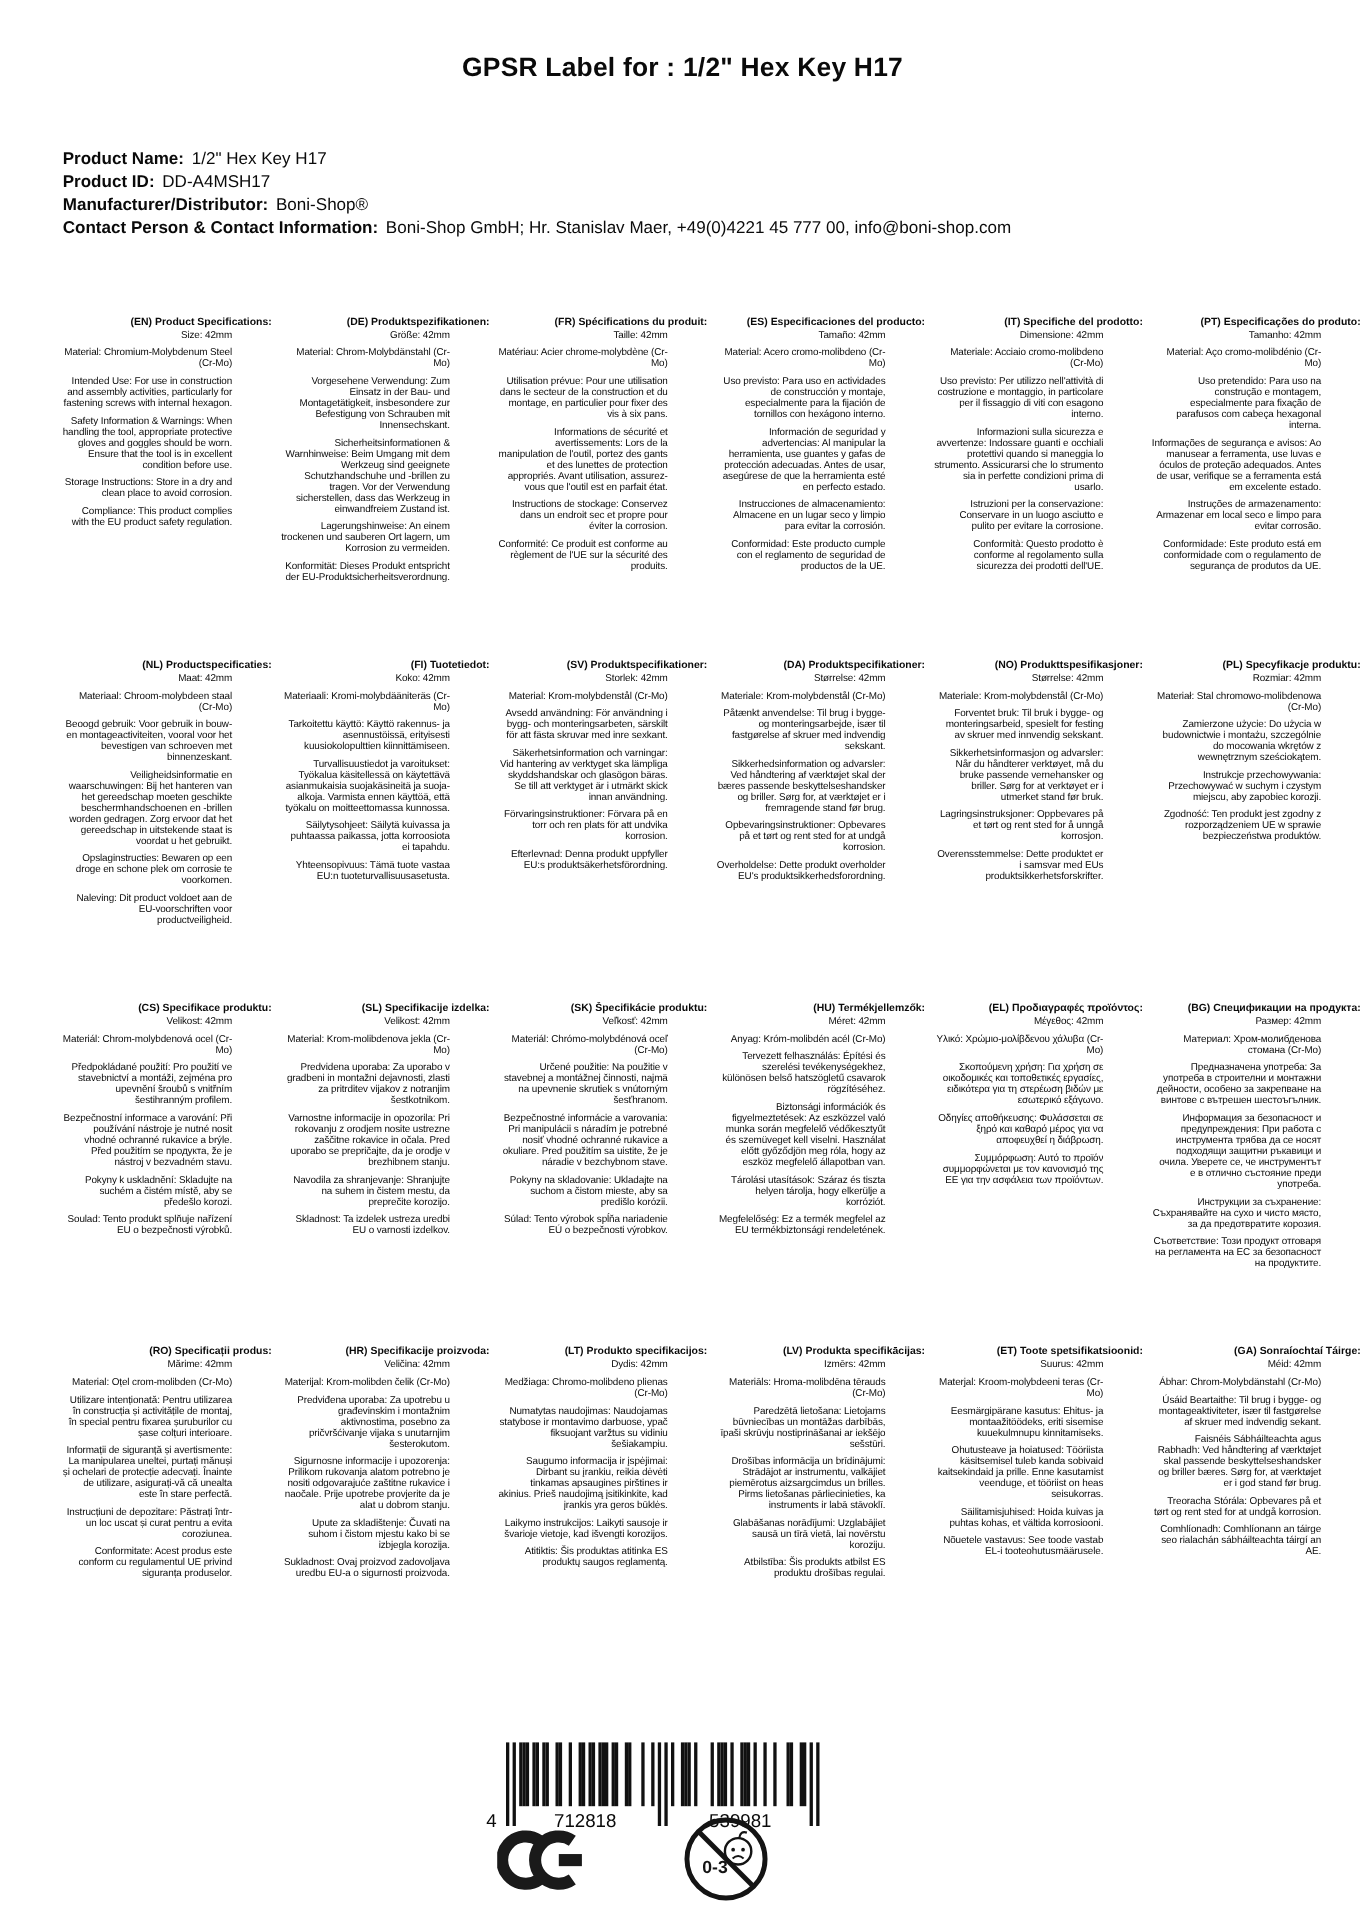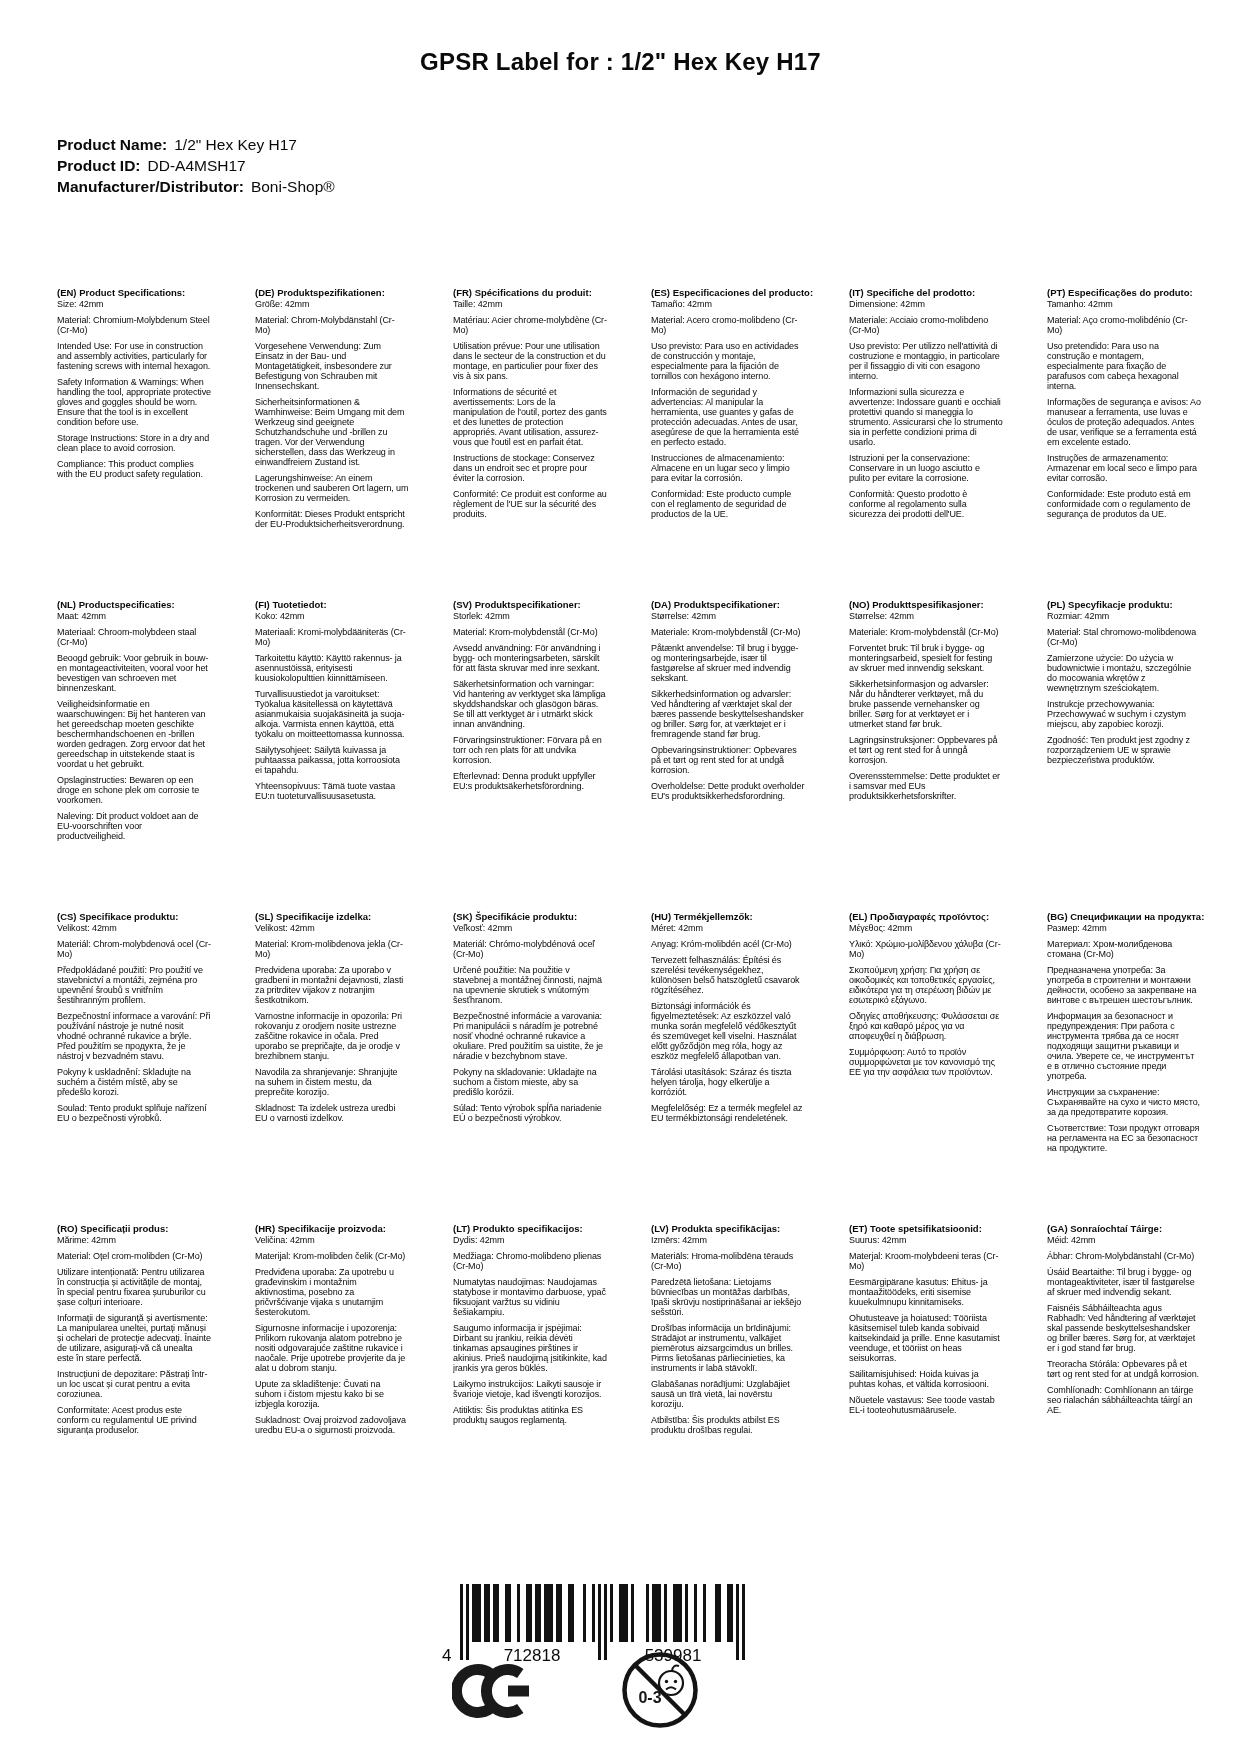--- a/index.html
+++ b/index.html
@@ -5,21 +5,21 @@
   html,body{margin:0;padding:0;background:#ddd;}
   .page{position:relative;width:1241px;height:1754px;margin:0 auto;background:#ffffff;
         font-family:"Liberation Sans",sans-serif;color:#0a0a0a;overflow:hidden;}
   .title{position:absolute;top:48px;left:0;width:100%;text-align:center;
          font-size:24px;font-weight:bold;letter-spacing:.2px;}
   .product-info{position:absolute;left:57px;top:134px;font-size:15.5px;line-height:21px;}
   .info-row{display:flex;}
   .info-label{font-weight:bold;margin-right:7px;white-space:nowrap;}
   .info-value{white-space:nowrap;}
   .lang-grid{position:absolute;left:57px;top:287px;display:grid;
-             grid-template-columns:repeat(6,190px);column-gap:8px;grid-auto-rows:312px;}
+             grid-template-columns:repeat(6,190px);column-gap:8px;grid-auto-rows:312px;text-align:right;}
   .lang-block{overflow:hidden;}
   .lang-head{font-weight:bold;font-size:9.5px;line-height:11px;white-space:nowrap;margin:0 0 1px 0;}
   .lang-block p{margin:0 0 6px 0;font-size:9px;line-height:10px;width:154px;letter-spacing:-.1px;}
   .barcode-wrap{position:absolute;left:440px;top:1582px;}
   .barcode-digits{font-family:"Liberation Sans",sans-serif;font-size:17px;fill:#0a0a0a;}
   .ce-wrap{position:absolute;left:452px;top:1662px;}
   .age-wrap{position:absolute;left:620px;top:1650px;}
   .age-text{font-family:"Liberation Sans",sans-serif;font-weight:bold;font-size:16px;fill:#141414;}
   .sr{position:absolute;width:1px;height:1px;overflow:hidden;clip-path:inset(50%);}
 </style>
@@ -40,20 +40,24 @@
     <span class="info-label">Product ID:</span>
     <span class="info-value">DD-A4MSH17</span>
   </div>
 
   <div class="info-row">
     <span class="info-label">Manufacturer/Distributor:</span>
     <span class="info-value">Boni-Shop®</span>
   </div>
 
 
+  <div class="info-row">
+    <span class="info-label">Contact Person &amp; Contact Information:</span>
+    <span class="info-value">Boni-Shop GmbH; Hr. Stanislav Maer, +49(0)4221 45 777 00, info@boni-shop.com</span>
+  </div>
 </div>
 
   <div class="lang-grid" id="lang-grid">
   <div class="lang-block">
     <div class="lang-head">(EN) Product Specifications:</div>
   <p>Size: 42mm</p>
         <p>Material: Chromium-Molybdenum Steel (Cr-Mo)</p>
         <p>Intended Use: For use in construction and assembly activities, particularly for fastening screws with internal hexagon.</p>
         <p>Safety Information &amp; Warnings: When handling the tool, appropriate protective gloves and goggles should be worn. Ensure that the tool is in excellent condition before use.</p>
         <p>Storage Instructions: Store in a dry and clean place to avoid corrosion.</p>

